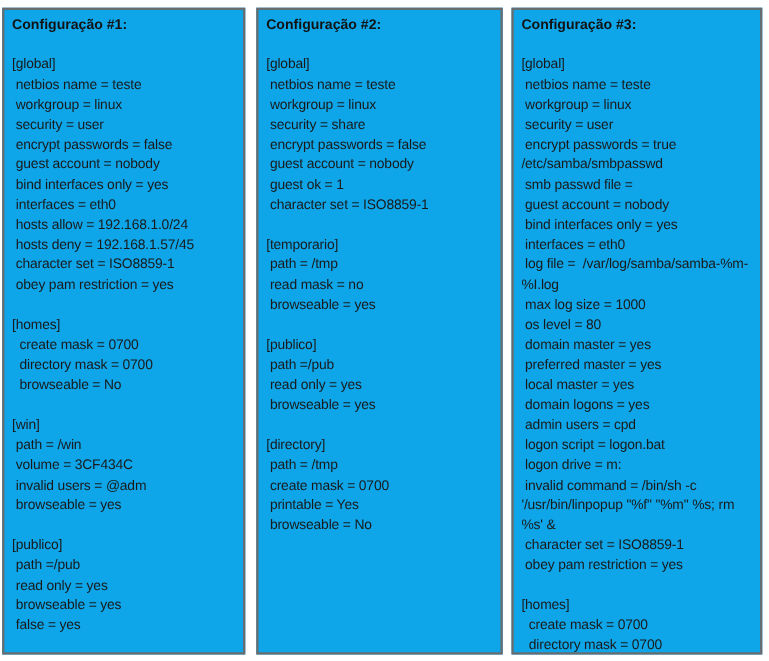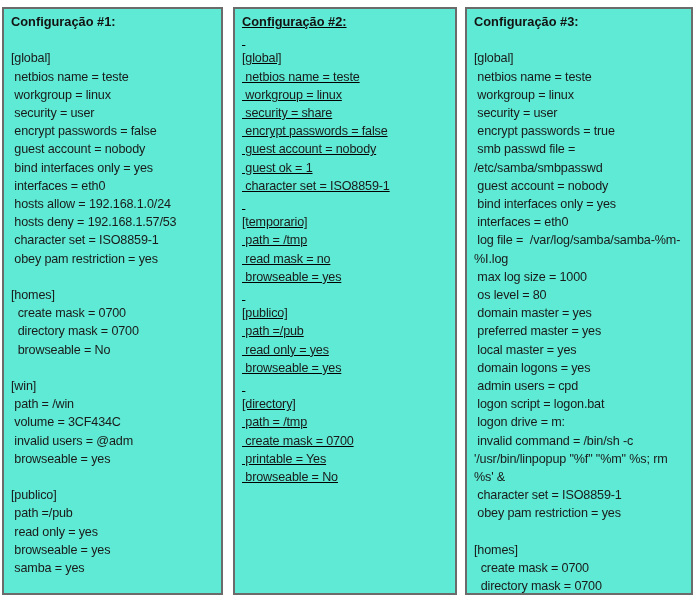--- a/index.html
+++ b/index.html
@@ -14,26 +14,26 @@
     height: 601px;
     background: #ffffff;
     overflow: hidden;
   }
   .config-box {
     position: absolute;
     top: 7px;
     height: 588px;
     box-sizing: border-box;
     border: 2px solid #6b6b6b;
-    background: #5eead4;
+    background: #0ea5e9;
     padding: 4px 2px 2px 7px;
     overflow: hidden;
   }
   .box-1 { left: 2px;   width: 221px; }
-  .box-2 { left: 233px; width: 224px; text-decoration: underline; }
+  .box-2 { left: 233px; width: 224px; }
   .box-3 { left: 465px; width: 228px; }
   .box-title {
     font-size: 12.8px;
     font-weight: bold;
     color: #121212;
     line-height: 18.2px;
     white-space: pre;
   }
   .cfg-line {
     font-size: 12.6px;
@@ -54,40 +54,40 @@
         <div class="cfg-line">&nbsp;</div>
         <div class="cfg-line">[global]</div>
         <div class="cfg-line"> netbios name = teste</div>
         <div class="cfg-line"> workgroup = linux</div>
         <div class="cfg-line"> security = user</div>
         <div class="cfg-line"> encrypt passwords = false</div>
         <div class="cfg-line"> guest account = nobody</div>
         <div class="cfg-line"> bind interfaces only = yes</div>
         <div class="cfg-line"> interfaces = eth0</div>
         <div class="cfg-line"> hosts allow = 192.168.1.0/24</div>
-        <div class="cfg-line"> hosts deny = 192.168.1.57/53</div>
+        <div class="cfg-line"> hosts deny = 192.168.1.57/45</div>
         <div class="cfg-line"> character set = ISO8859-1</div>
         <div class="cfg-line"> obey pam restriction = yes</div>
         <div class="cfg-line">&nbsp;</div>
         <div class="cfg-line">[homes]</div>
         <div class="cfg-line">  create mask = 0700</div>
         <div class="cfg-line">  directory mask = 0700</div>
         <div class="cfg-line">  browseable = No</div>
         <div class="cfg-line">&nbsp;</div>
         <div class="cfg-line">[win]</div>
         <div class="cfg-line"> path = /win</div>
         <div class="cfg-line"> volume = 3CF434C</div>
         <div class="cfg-line"> invalid users = @adm</div>
         <div class="cfg-line"> browseable = yes</div>
         <div class="cfg-line">&nbsp;</div>
         <div class="cfg-line">[publico]</div>
         <div class="cfg-line"> path =/pub</div>
         <div class="cfg-line"> read only = yes</div>
         <div class="cfg-line"> browseable = yes</div>
-        <div class="cfg-line"> samba = yes</div>
+        <div class="cfg-line"> false = yes</div>
       </div>
   </div>
 
   <div class="config-box box-2">
     <div class="box-title">Configuração #2:</div>
     <div>
         <div class="cfg-line">&nbsp;</div>
         <div class="cfg-line">[global]</div>
         <div class="cfg-line"> netbios name = teste</div>
         <div class="cfg-line"> workgroup = linux</div>
@@ -117,22 +117,22 @@
 
   <div class="config-box box-3">
     <div class="box-title">Configuração #3:</div>
     <div>
         <div class="cfg-line">&nbsp;</div>
         <div class="cfg-line">[global]</div>
         <div class="cfg-line"> netbios name = teste</div>
         <div class="cfg-line"> workgroup = linux</div>
         <div class="cfg-line"> security = user</div>
         <div class="cfg-line"> encrypt passwords = true</div>
+        <div class="cfg-line">/etc/samba/smbpasswd</div>
         <div class="cfg-line"> smb passwd file =</div>
-        <div class="cfg-line">/etc/samba/smbpasswd</div>
         <div class="cfg-line"> guest account = nobody</div>
         <div class="cfg-line"> bind interfaces only = yes</div>
         <div class="cfg-line"> interfaces = eth0</div>
         <div class="cfg-line"> log file =  /var/log/samba/samba-%m-</div>
         <div class="cfg-line">%I.log</div>
         <div class="cfg-line"> max log size = 1000</div>
         <div class="cfg-line"> os level = 80</div>
         <div class="cfg-line"> domain master = yes</div>
         <div class="cfg-line"> preferred master = yes</div>
         <div class="cfg-line"> local master = yes</div>

